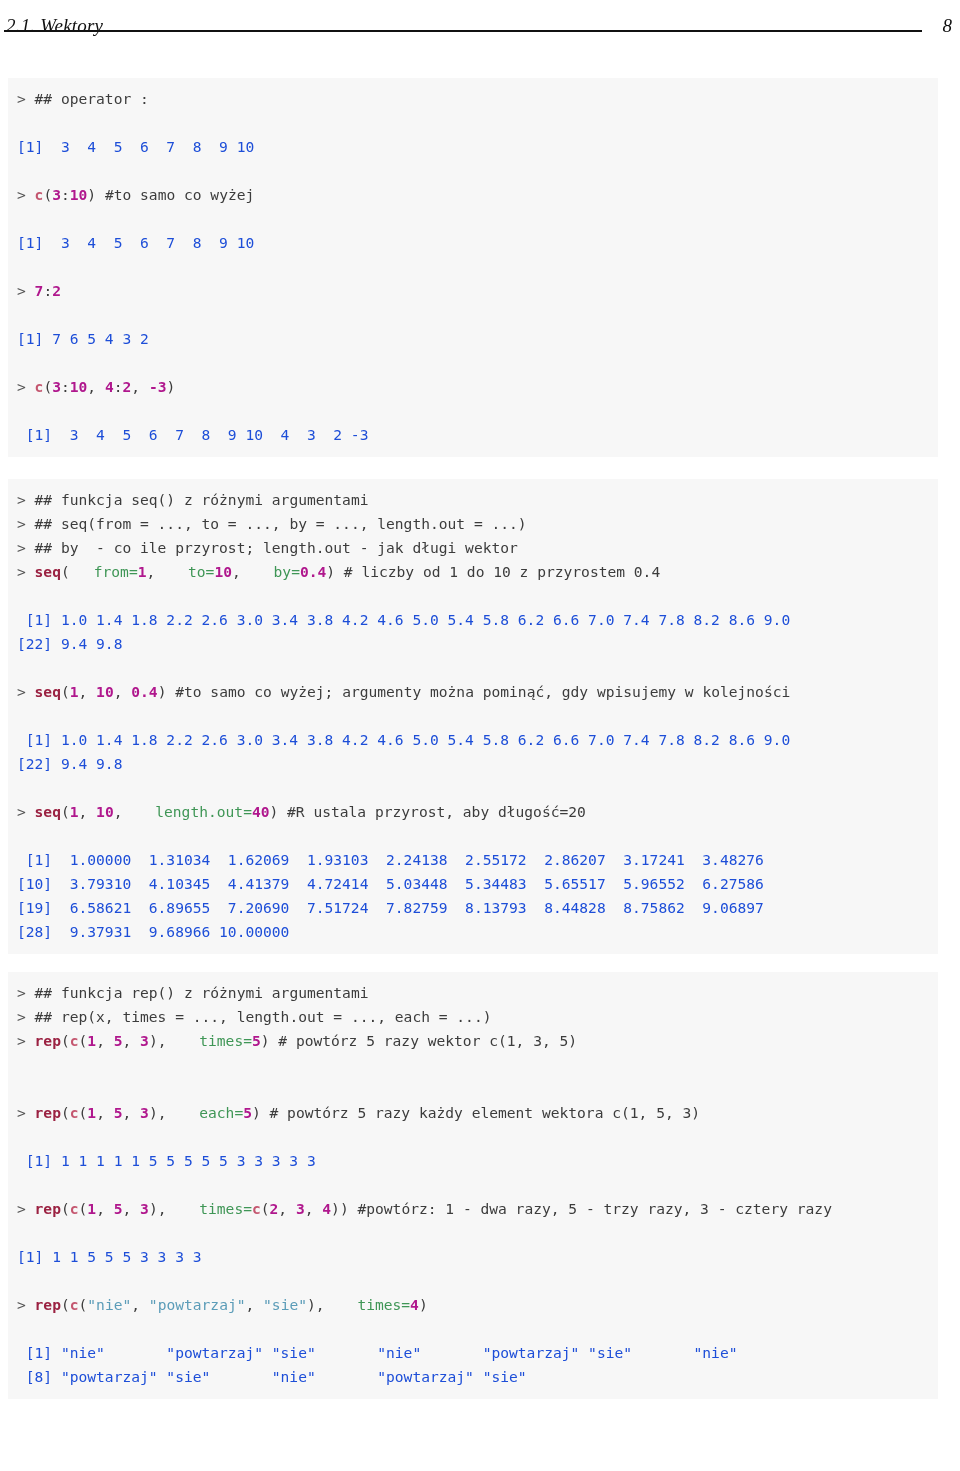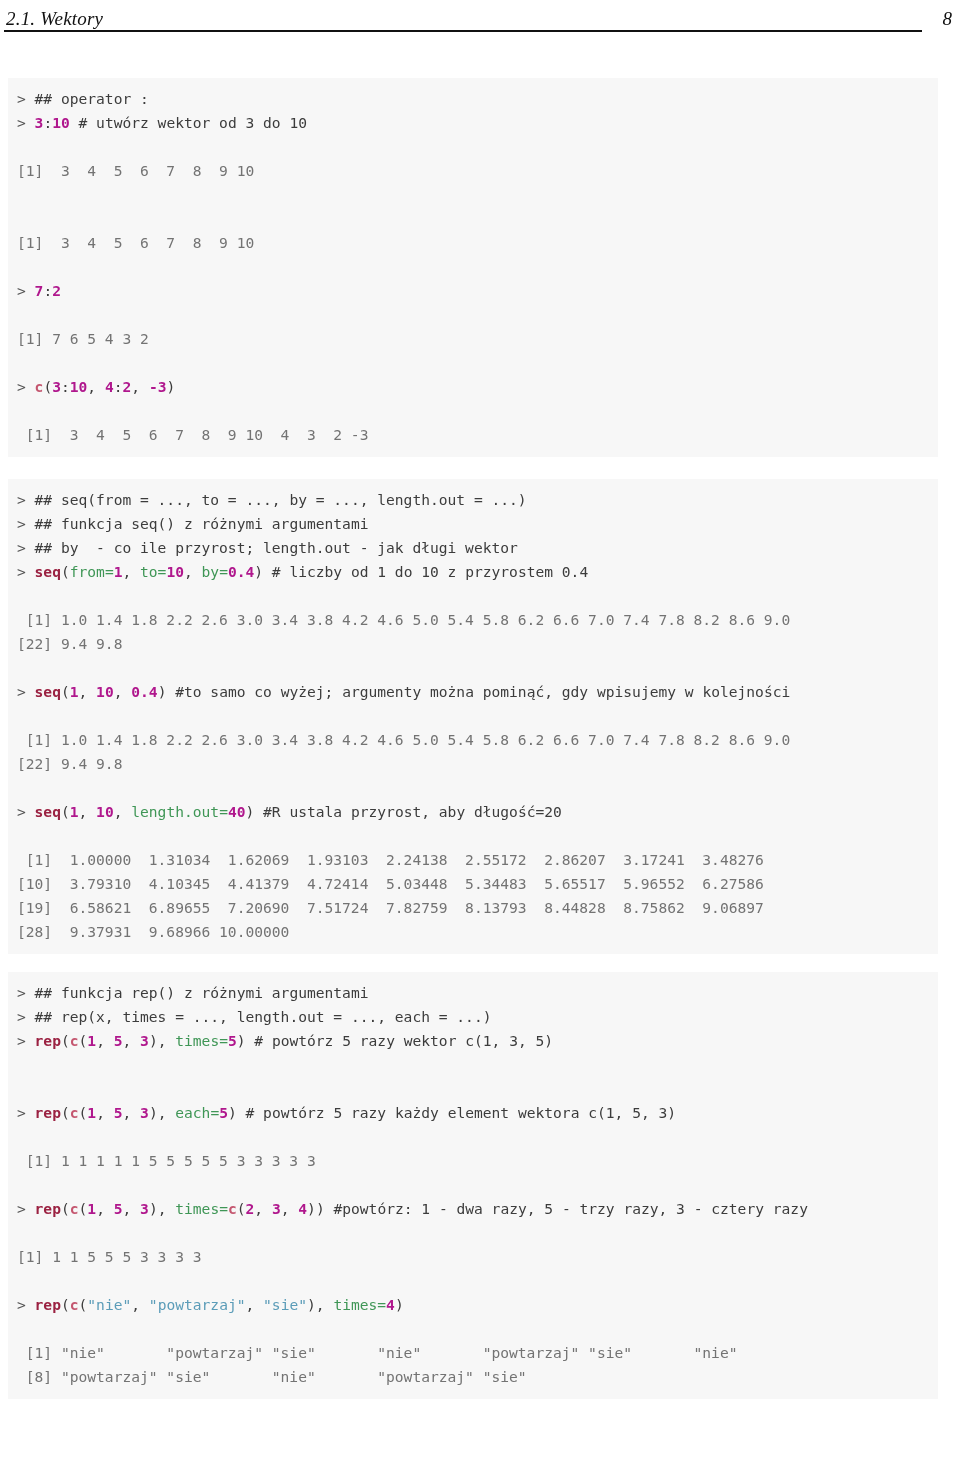--- a/index.html
+++ b/index.html
@@ -20,21 +20,21 @@
     position: absolute;
     left: 0;
     top: 0;
     width: 960px;
     height: 42px;
   }
   .page-header .hdr-inner {
     position: absolute;
     left: 6px;
     right: 8px;
-    top: 8px;
+    top: 15px;
     display: flex;
     align-items: baseline;
     justify-content: space-between;
   }
   .hdr-title {
     font-family: "Liberation Serif", serif;
     font-style: italic;
     font-size: 19px;
     color: #111111;
     letter-spacing: 0.2px;
@@ -86,62 +86,62 @@
   
   .cline.blank { color: transparent; }
 
   
   .pr { color: #555555; }
 
   
   .num   { color: #b0178d; font-weight: bold; }
   .fn    { color: #9b2242; font-weight: bold; text-align: center; }
   .fnc   { color: #c4566f; font-weight: bold; }
-  .arg   { color: #3f9656; }
+  .arg   { color: #3f9656; margin-left: 24px; }
   .str   { color: #5b9cb8; }
   .op    { color: #3c3c3c; }
 
   
   .cline.outline {
-    color: #737373;
+    color: #1d4ed8;
   }
 </style>
 </head>
 <body>
 
 <div class="page-header">
   <div class="hdr-inner">
     <span class="hdr-title">2.1. Wektory</span>
     <span class="hdr-pageno">8</span>
   </div>
   <div class="hdr-rule"></div>
 </div>
 
 <div class="code-stack" id="code-stack">
     <div class="code-block">
       <div class="cline"><span class="pr">&gt; </span><span class="comment">## operator :</span></div>
-      <div class="cline"><span class="pr">&gt; </span><span class="num">3</span><span class="op">:</span><span class="num">10</span><span class="comment"> # utwórz wektor od 3 do 10</span></div>
       <div class="cline blank"> </div>
       <div class="cline outline">[1]  3  4  5  6  7  8  9 10</div>
       <div class="cline blank"> </div>
+      <div class="cline"><span class="pr">&gt; </span><span class="fnc">c</span><span class="op">(</span><span class="num">3</span><span class="op">:</span><span class="num">10</span><span class="op">)</span><span class="comment"> #to samo co wyżej</span></div>
       <div class="cline blank"> </div>
       <div class="cline outline">[1]  3  4  5  6  7  8  9 10</div>
       <div class="cline blank"> </div>
       <div class="cline"><span class="pr">&gt; </span><span class="num">7</span><span class="op">:</span><span class="num">2</span></div>
       <div class="cline blank"> </div>
       <div class="cline outline">[1] 7 6 5 4 3 2</div>
       <div class="cline blank"> </div>
       <div class="cline"><span class="pr">&gt; </span><span class="fnc">c</span><span class="op">(</span><span class="num">3</span><span class="op">:</span><span class="num">10</span><span class="op">, </span><span class="num">4</span><span class="op">:</span><span class="num">2</span><span class="op">, </span><span class="num">-3</span><span class="op">)</span></div>
       <div class="cline blank"> </div>
       <div class="cline outline"> [1]  3  4  5  6  7  8  9 10  4  3  2 -3</div>
     </div>
     <div class="gap"></div>
     <div class="code-block">
+      <div class="cline"><span class="pr">&gt; </span><span class="comment">## funkcja seq() z różnymi argumentami</span></div>
       <div class="cline"><span class="pr">&gt; </span><span class="comment">## seq(from = ..., to = ..., by = ..., length.out = ...)</span></div>
-      <div class="cline"><span class="pr">&gt; </span><span class="comment">## funkcja seq() z różnymi argumentami</span></div>
       <div class="cline"><span class="pr">&gt; </span><span class="comment">## by  - co ile przyrost; length.out - jak długi wektor</span></div>
       <div class="cline"><span class="pr">&gt; </span><span class="fn">seq</span><span class="op">(</span><span class="arg">from=</span><span class="num">1</span><span class="op">, </span><span class="arg">to=</span><span class="num">10</span><span class="op">, </span><span class="arg">by=</span><span class="num">0.4</span><span class="op">)</span><span class="comment"> # liczby od 1 do 10 z przyrostem 0.4</span></div>
       <div class="cline blank"> </div>
       <div class="cline outline"> [1] 1.0 1.4 1.8 2.2 2.6 3.0 3.4 3.8 4.2 4.6 5.0 5.4 5.8 6.2 6.6 7.0 7.4 7.8 8.2 8.6 9.0</div>
       <div class="cline outline">[22] 9.4 9.8</div>
       <div class="cline blank"> </div>
       <div class="cline"><span class="pr">&gt; </span><span class="fn">seq</span><span class="op">(</span><span class="num">1</span><span class="op">, </span><span class="num">10</span><span class="op">, </span><span class="num">0.4</span><span class="op">)</span><span class="comment"> #to samo co wyżej; argumenty można pominąć, gdy wpisujemy w kolejności</span></div>
       <div class="cline blank"> </div>
       <div class="cline outline"> [1] 1.0 1.4 1.8 2.2 2.6 3.0 3.4 3.8 4.2 4.6 5.0 5.4 5.8 6.2 6.6 7.0 7.4 7.8 8.2 8.6 9.0</div>
       <div class="cline outline">[22] 9.4 9.8</div>

